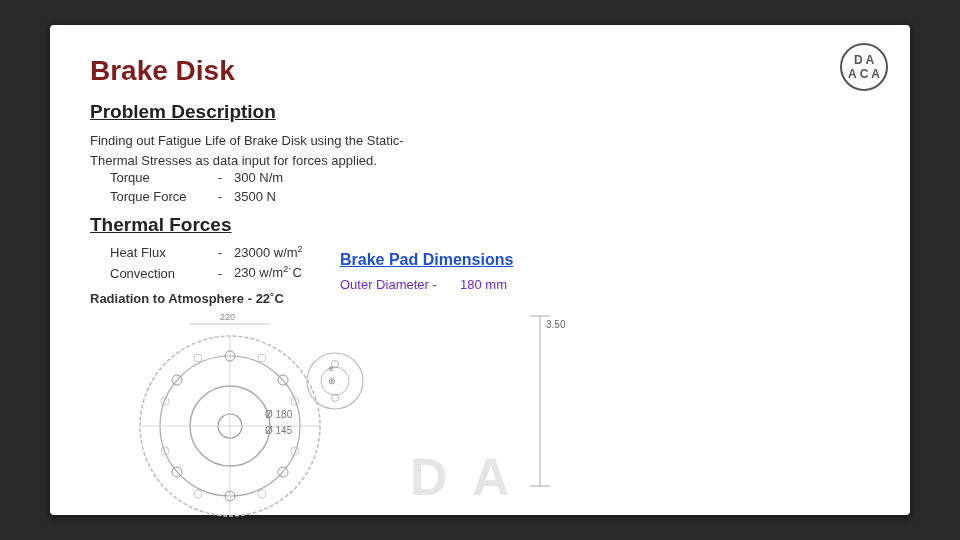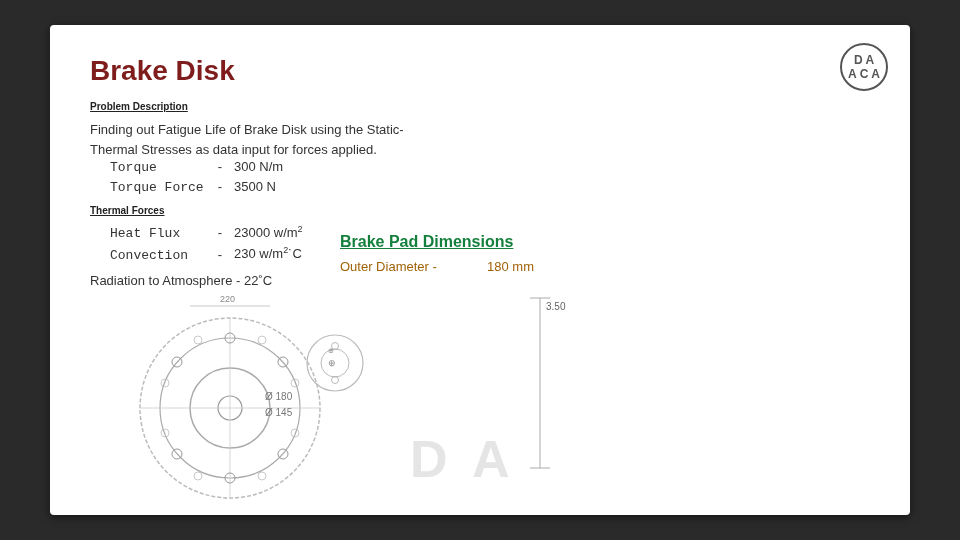--- a/index.html
+++ b/index.html
@@ -49,21 +49,21 @@
       width: 340px;
       float: left;
     }
     .right-col {
       float: left;
       margin-left: 20px;
       width: 460px;
       position: relative;
     }
     .section-title {
-      font-size: 10px;
+      font-size: 19px;
       font-weight: bold;
       color: #222;
       text-decoration: underline;
       margin-bottom: 8px;
     }
     .problem-desc {
       font-size: 13px;
       color: #333;
       line-height: 1.5;
       margin-bottom: 0;
@@ -74,61 +74,60 @@
     .force-row {
       display: flex;
       align-items: baseline;
       font-size: 13px;
       color: #333;
       margin-bottom: 4px;
       padding-left: 20px;
     }
     .force-label {
       width: 100px;
-      font-family: Liberation Mono, monospace;
     }
     .force-dash {
       width: 20px;
       text-align: center;
     }
     .force-value {
       margin-left: 4px;
     }
     sup { font-size: 9px; }
     .radiation-line {
       font-size: 13px;
       color: #333;
       margin-top: 10px;
+      font-weight: bold;
     }
 
     
     .watermark {
       position: absolute;
       top: 140px;
       left: 300px;
       font-size: 52px;
       font-weight: bold;
       color: rgba(180,180,180,0.35);
       pointer-events: none;
       letter-spacing: 6px;
       line-height: 1.2;
     }
     .brake-pad-title {
       font-size: 16px;
       font-weight: bold;
       text-decoration: underline;
-      color: #15803d;
+      color: #1d4ed8;
       margin-bottom: 8px;
     }
     .bp-row {
       display: flex;
       font-size: 13px;
-      color: #a16207;
+      color: #6d28d9;
       margin-bottom: 4px;
-      gap: 27px;
     }
     .bp-label { width: 120px; }
     .bp-val { }
 
     .content-area {
       position: relative;
       width: 100%;
     }
 
     .clearfix::after { content: ''; display: block; clear: both; }

